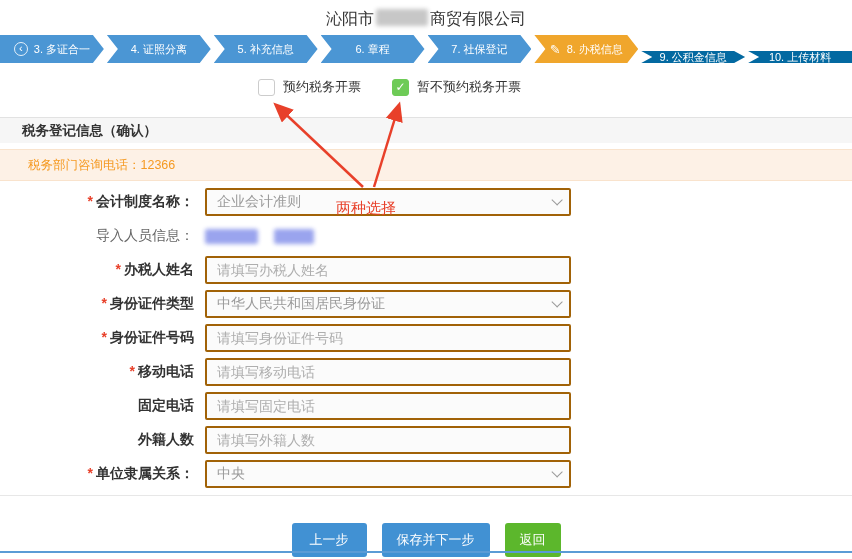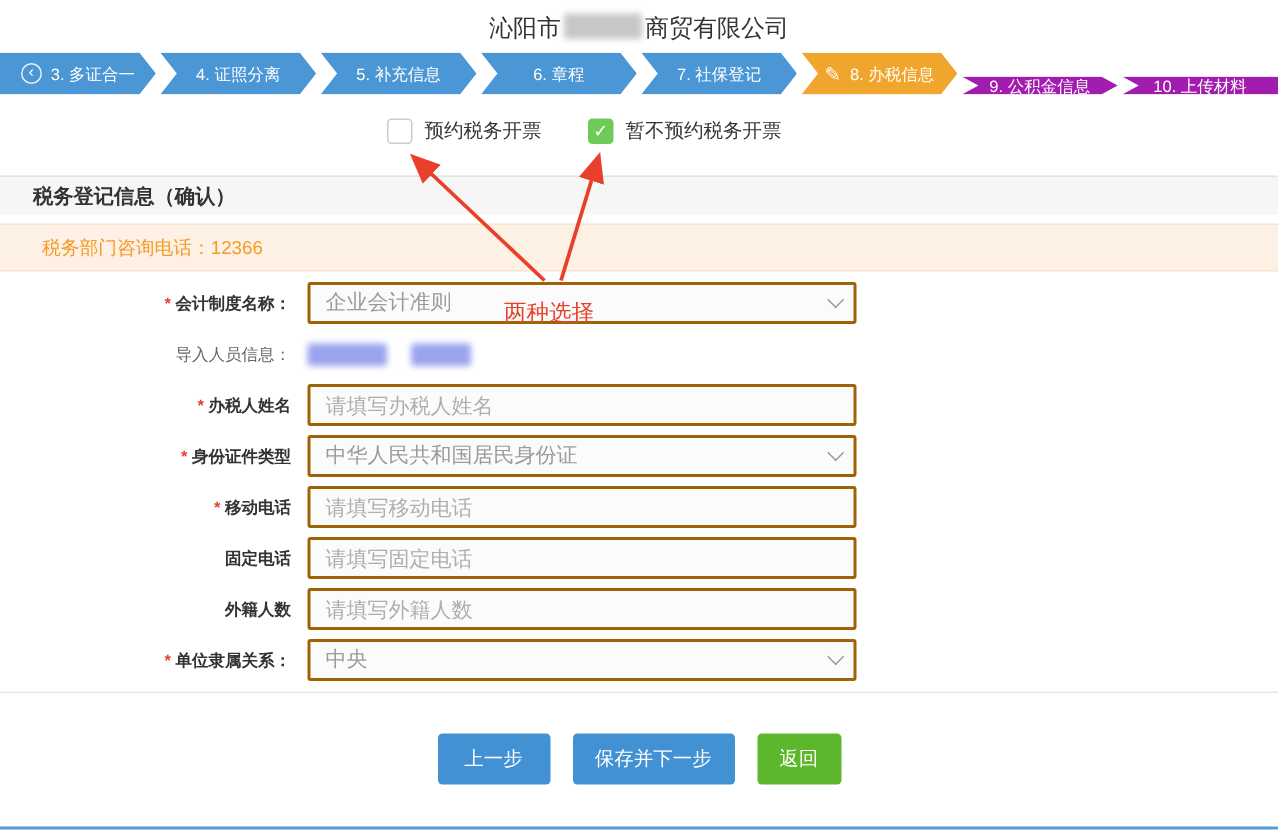--- a/index.html
+++ b/index.html
@@ -15,21 +15,21 @@
   
   .stepbar { margin-top: 5px; height: 28px; display: flex; gap: 3px; }
   .step { flex: 1; display: flex; align-items: center; justify-content: center; gap: 6px;
           color: #fff; font-size: 11px; white-space: nowrap;
           clip-path: polygon(0 0, calc(100% - 11px) 0, 100% 50%, calc(100% - 11px) 100%, 0 100%, 11px 50%);
           cursor: pointer; }
   .step:first-child { clip-path: polygon(0 0, calc(100% - 11px) 0, 100% 50%, calc(100% - 11px) 100%, 0 100%); }
   .step:last-child  { clip-path: polygon(0 0, 100% 0, 100% 100%, 0 100%, 11px 50%); }
   .step.done    { background: #4b96d4; }
   .step.current { background: #f0a62c; }
-  .step.pending { background: #a21caf; margin-top: 16px; }
+  .step.pending { background: #0369a1; margin-top: 16px; }
   .back-circle-icon { width: 14px; height: 14px; border: 1px solid rgba(255,255,255,.85); border-radius: 50%;
           display: inline-flex; align-items: center; justify-content: center; font-size: 11px; line-height: 1; padding-bottom: 1px; }
   .pencil-icon { font-size: 13px; line-height: 1; }
 
   
   .cb-row { position: relative; margin-top: 15px; height: 22px; }
   .cb-group { position: absolute; top: 0; display: flex; align-items: center; gap: 8px; cursor: pointer; }
   .cb-group.g1 { left: 258px; }
   .cb-group.g2 { left: 392px; }
   .cb { width: 17px; height: 17px; border-radius: 3px; display: inline-flex; align-items: center; justify-content: center; }
@@ -43,21 +43,21 @@
 
   
   .section-header { margin-top: 17px; height: 26px; background: #f6f6f6; border-top: 1px solid #e2e2e2;
           display: flex; align-items: center; padding-left: 22px; font-size: 13.5px; font-weight: bold; color: #333; }
   .notice { margin-top: 6px; height: 32px; background: #fdf1e6; border-top: 1px solid #f9e3cd; border-bottom: 1px solid #f9e3cd;
           display: flex; align-items: center; padding-left: 28px; font-size: 12.5px; color: #f59a23; }
 
   
   .form { margin-top: 8px; }
   .row { display: flex; align-items: center; height: 26px; margin-bottom: 8px; }
-  .lbl { width: 200px; text-align: right; font-size: 11px; font-weight: bold; color: #333; padding-right: 6px; }
+  .lbl { width: 200px; text-align: right; font-size: 14px; font-weight: bold; color: #333; padding-right: 6px; }
   .lbl.plain { font-weight: normal; color: #666; }
   .req { color: #e8402a; margin-right: 3px; font-weight: bold; }
   .control { margin-left: 5px; width: 366px; height: 28px; border: 2px solid #a16207; background: #fbfbfb;
              font-size: 14px; border-radius: 2px; }
   input.control { padding: 0 10px; color: #333; outline: none; }
   input.control::placeholder { color: #aeaeae; }
   .select { display: flex; align-items: center; justify-content: space-between; padding: 0 10px; cursor: pointer; }
   .select .val { color: #9a9a9a; }
   .caret { width: 8px; height: 8px; border-right: 1.5px solid #999; border-bottom: 1.5px solid #999;
            transform: rotate(45deg) translateY(-3px); }
@@ -171,20 +171,24 @@
     </div>
 
     <div class="row">
       <div class="lbl"><span class="req">*</span><span>身份证件类型</span></div>
       <div class="control select">
         <span class="val">中华人民共和国居民身份证</span>
         <span class="caret"></span>
       </div>
     </div>
 
+    <div class="row">
+      <div class="lbl"><span class="req">*</span><span>身份证件号码</span></div>
+      <input class="control" type="text" placeholder="请填写身份证件号码" style="">
+    </div>
 
     <div class="row">
       <div class="lbl"><span class="req">*</span><span>移动电话</span></div>
       <input class="control" type="text" placeholder="请填写移动电话" style="">
     </div>
 
     <div class="row">
       <div class="lbl"><span>固定电话</span></div>
       <input class="control" type="text" placeholder="请填写固定电话" style="">
     </div>

